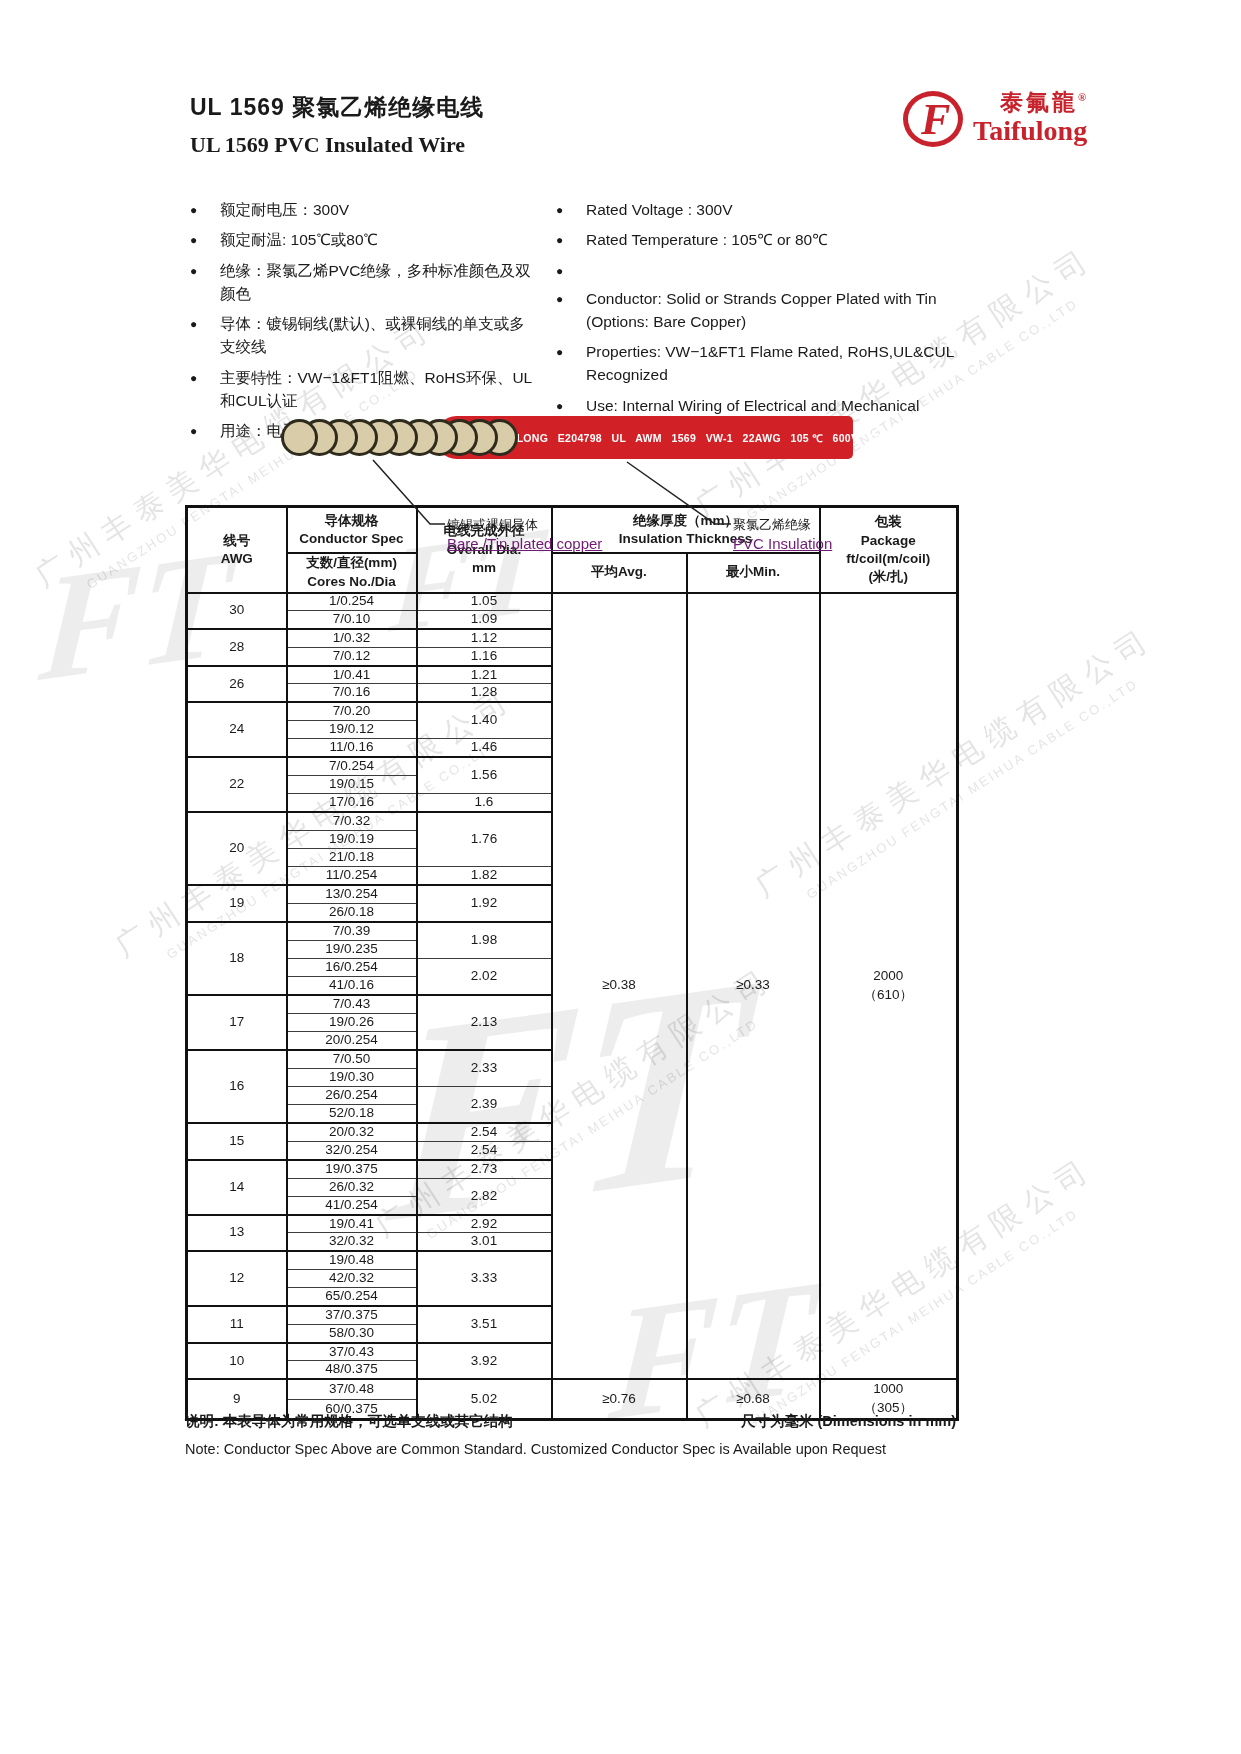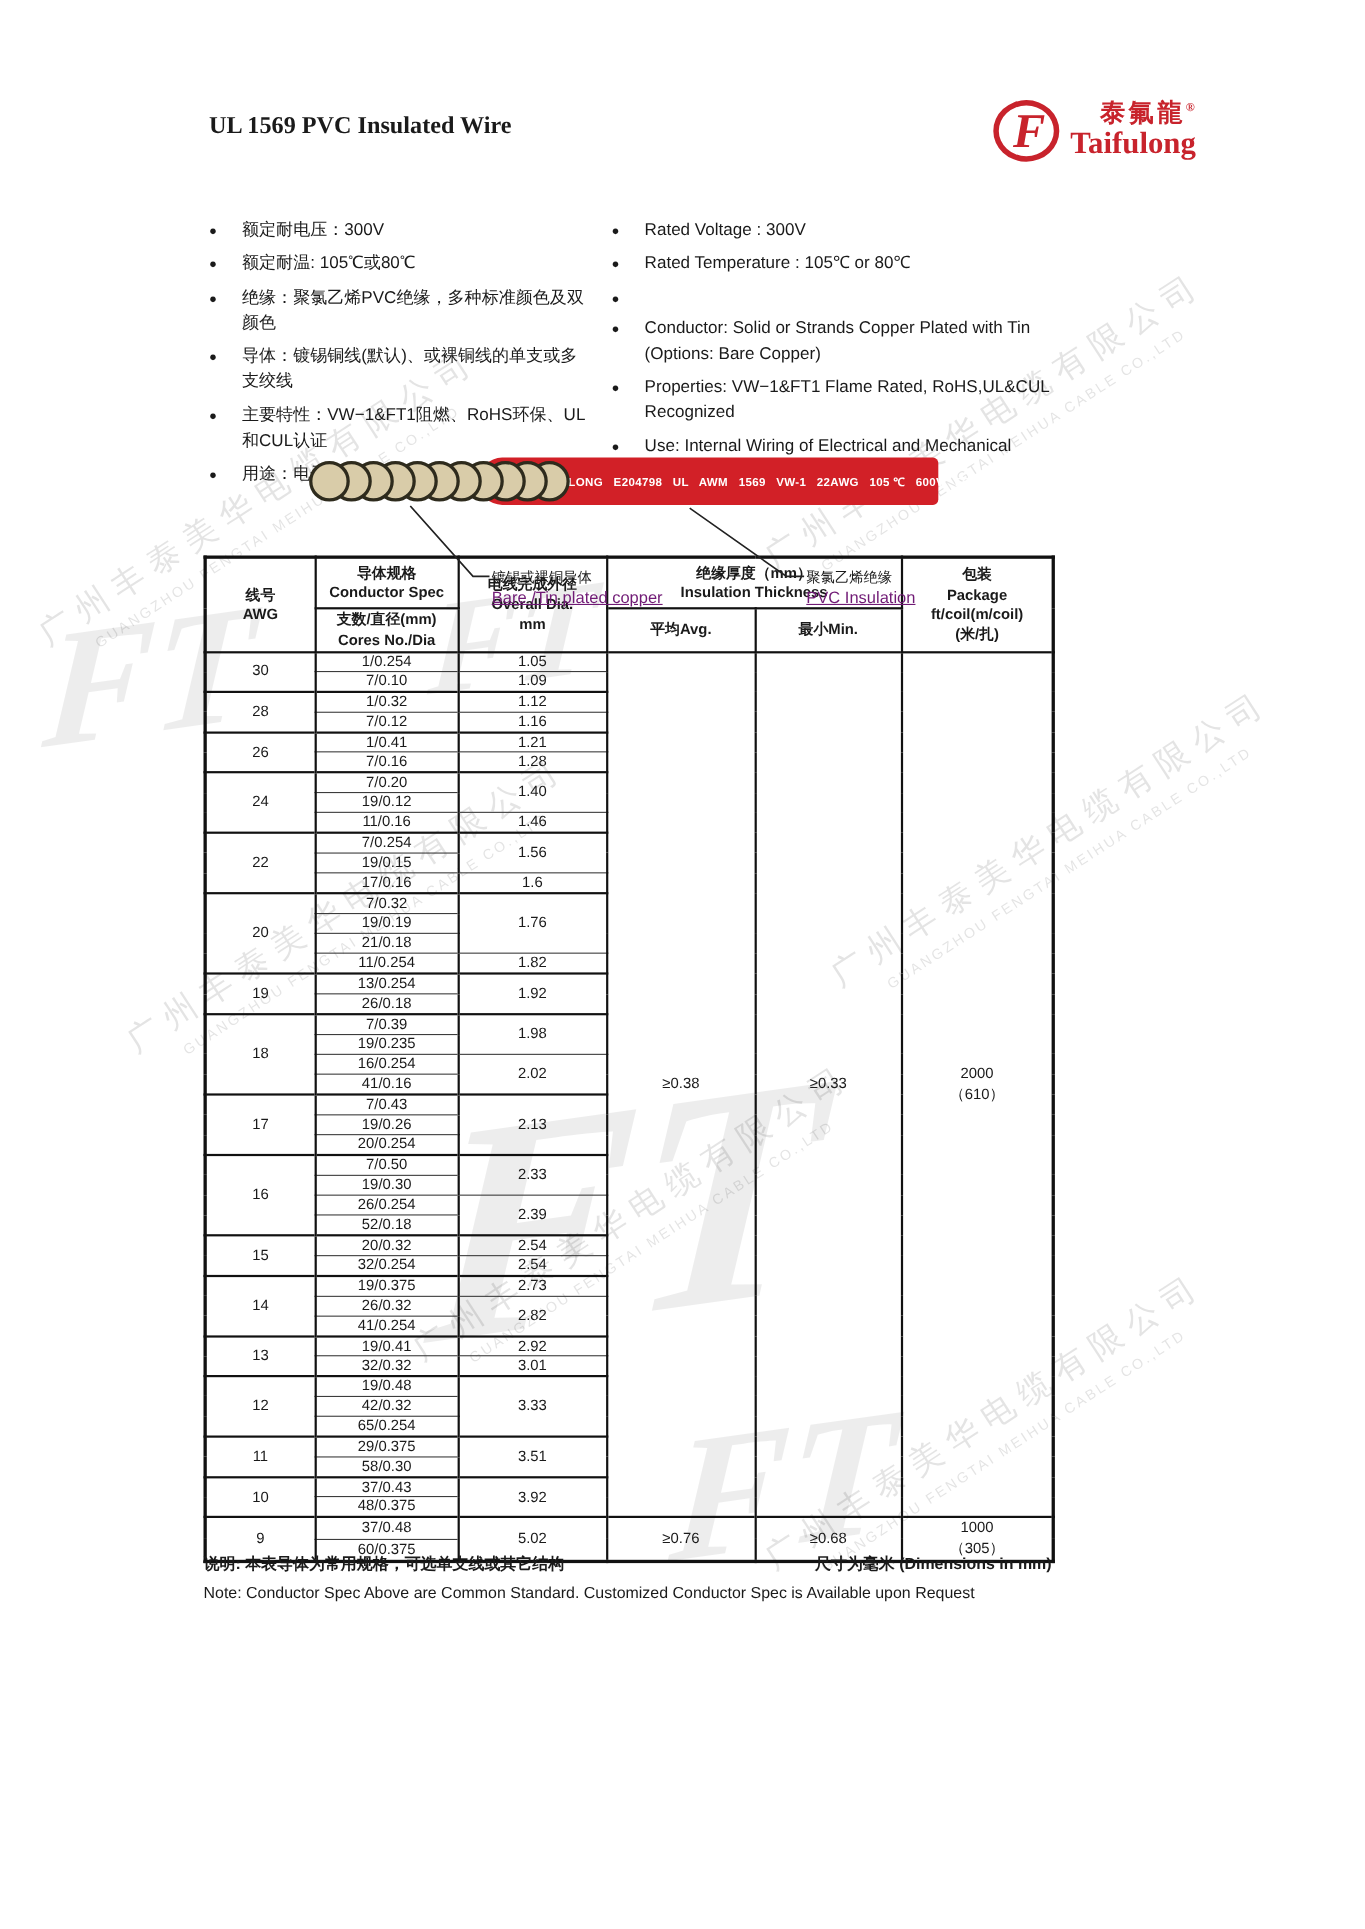--- a/index.html
+++ b/index.html
@@ -110,20 +110,21 @@
     </div>
     <div class="ghost" style="left:40px; top:540px; font-size:150px;">FT</div>
     <div class="ghost" style="left:390px; top:960px; font-size:280px;">FT</div>
     <div class="ghost" style="left:610px; top:1270px; font-size:160px;">FT</div>
     <div class="ghost" style="left:390px; top:520px; font-size:120px;">FT</div>
   </div>
 
   <div class="content">
 
     <div class="title-block">
+      <div class="title-zh">UL 1569 聚氯乙烯绝缘电线</div>
       <div class="title-en">UL 1569 PVC Insulated Wire</div>
     </div>
 
     <div class="logo">
       <div class="logo-mark">
         <span class="logo-f">F</span>
       </div>
       <div class="logo-text">
         <div class="logo-zh"><span>泰氟龍</span><sup>®</sup></div>
         <div class="logo-en">Taifulong</div>
@@ -407,21 +408,21 @@
             <td rowspan="3">3.33</td>
           </tr>
           <tr>
             <td>42/0.32</td>
           </tr>
           <tr>
             <td>65/0.254</td>
           </tr>
           <tr class="g0">
             <td rowspan="2">11</td>
-            <td>29/0.375</td>
+            <td>37/0.375</td>
             <td rowspan="2">3.51</td>
           </tr>
           <tr>
             <td>58/0.30</td>
           </tr>
           <tr class="g0">
             <td rowspan="2">10</td>
             <td>37/0.43</td>
             <td rowspan="2">3.92</td>
           </tr>

